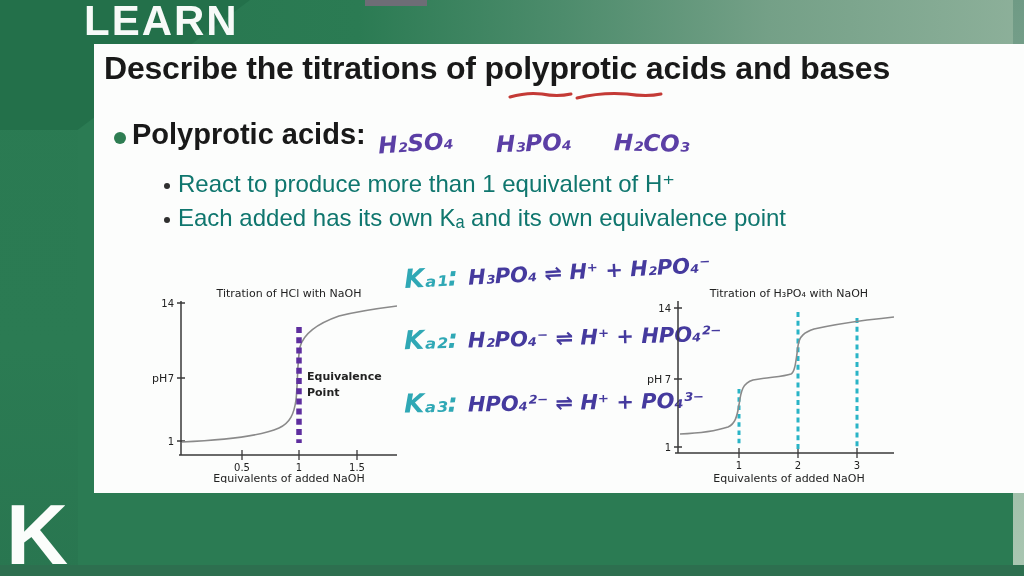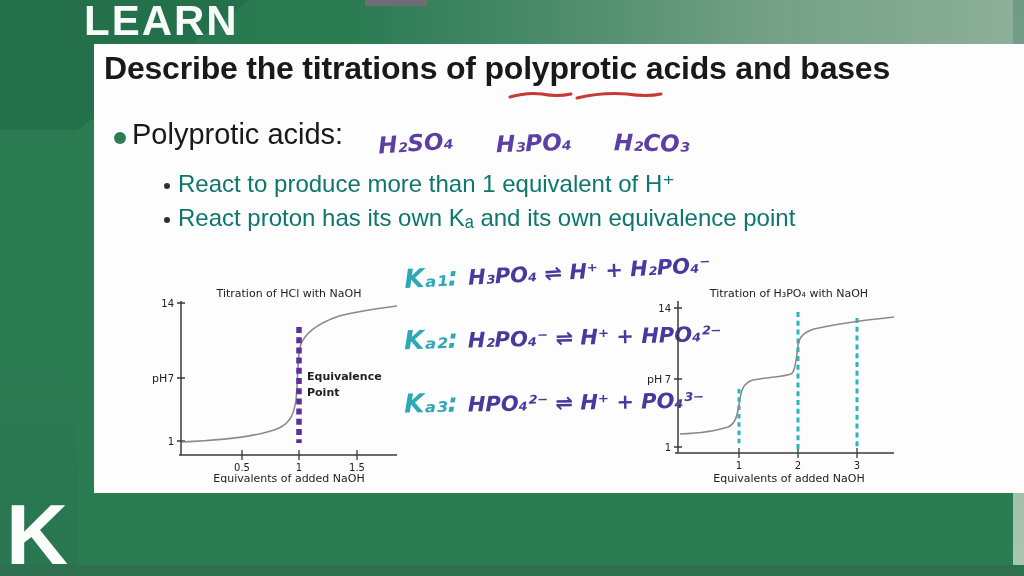--- a/index.html
+++ b/index.html
@@ -28,21 +28,21 @@
   
   .slide { position:absolute; left:94px; top:44px; width:935px; height:449px;
     background:#fcfdfc; z-index:3; }
 
   .title { position:absolute; left:10px; top:6px; font-size:32px; font-weight:600;
     color:#191919; letter-spacing:-0.2px; white-space:nowrap; }
   .red-underline { position:absolute; left:408px; top:45px; width:180px; height:16px; }
 
   .bullet-dot { position:absolute; left:20px; top:88px; width:12px; height:12px;
     border-radius:50%; background:#2e7d52; }
-  .bullet-label { position:absolute; left:38px; top:74px; font-size:29px; font-weight:400;
+  .bullet-label { position:absolute; left:38px; top:74px; font-size:29px; font-weight:700;
     color:#191919; white-space:nowrap; }
   .formulas { position:absolute; left:284px; top:86px; white-space:nowrap; }
   .formulas span { display:inline-block; margin-right:38px; color:#5b3fa5;
     font-family:"DejaVu Sans", sans-serif; font-style:italic; font-size:23px; font-weight:600; }
   .formulas span:nth-child(1){ transform:rotate(-4deg); }
   .formulas span:nth-child(2){ transform:rotate(-2deg); }
   .formulas span:nth-child(3){ transform:rotate(1deg); }
 
   .sub-dot { position:absolute; width:6px; height:6px; border-radius:50%; background:#2f2f2f; left:70px; }
   .sub-dot.s1 { top:139px; } .sub-dot.s2 { top:173px; }
@@ -94,21 +94,21 @@
 
     <div class="formulas">
       <span>H₂SO₄</span>
       <span>H₃PO₄</span>
       <span>H₂CO₃</span>
     </div>
 
     <div class="sub-dot s1"></div>
     <div class="sub-bullet s1">React to produce more than 1 equivalent of H⁺</div>
     <div class="sub-dot s2"></div>
-    <div class="sub-bullet s2">React proton has its own Kₐ and its own equivalence point</div>
+    <div class="sub-bullet s2">Each added has its own Kₐ and its own equivalence point</div>
 
     <div class="eq-row eq1">
       <span class="ka">Kₐ₁:</span><span class="body">H₃PO₄ ⇌ H⁺ + H₂PO₄⁻</span>
     </div>
     <div class="eq-row eq2">
       <span class="ka">Kₐ₂:</span><span class="body">H₂PO₄⁻ ⇌ H⁺ + HPO₄²⁻</span>
     </div>
     <div class="eq-row eq3">
       <span class="ka">Kₐ₃:</span><span class="body">HPO₄²⁻ ⇌ H⁺ + PO₄³⁻</span>
     </div>

